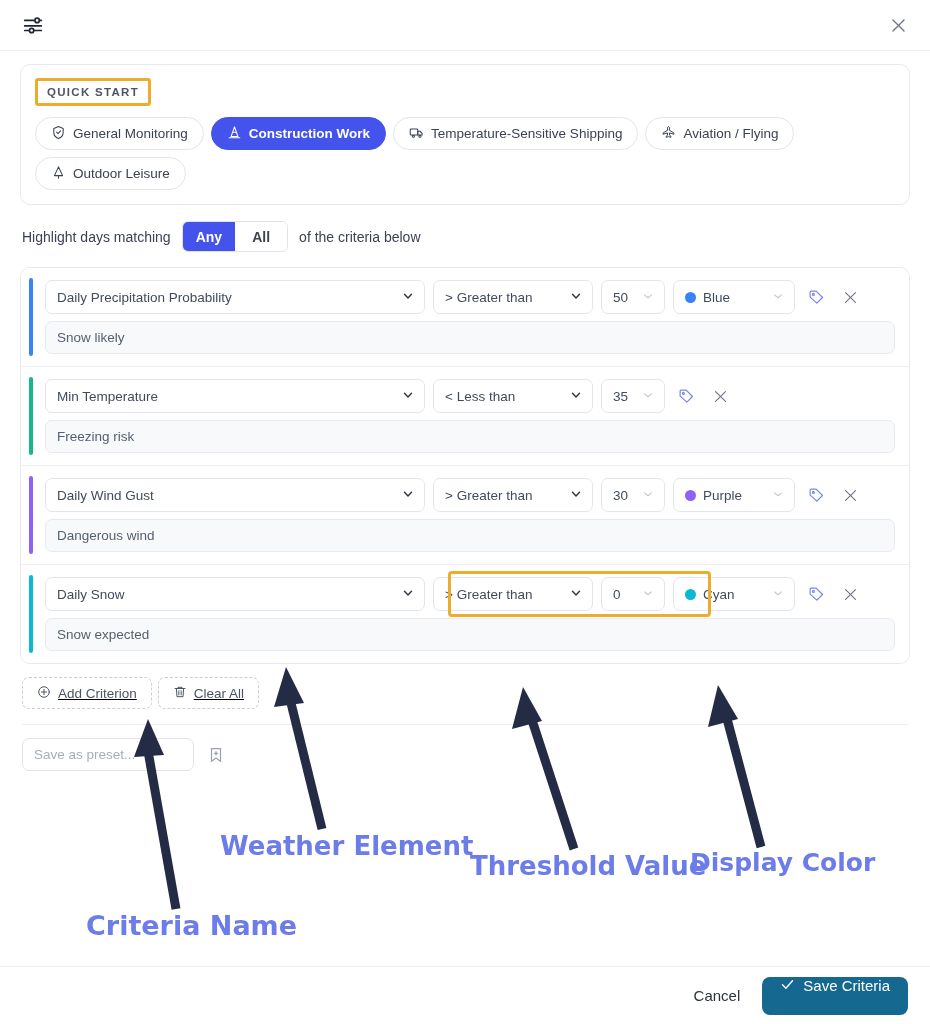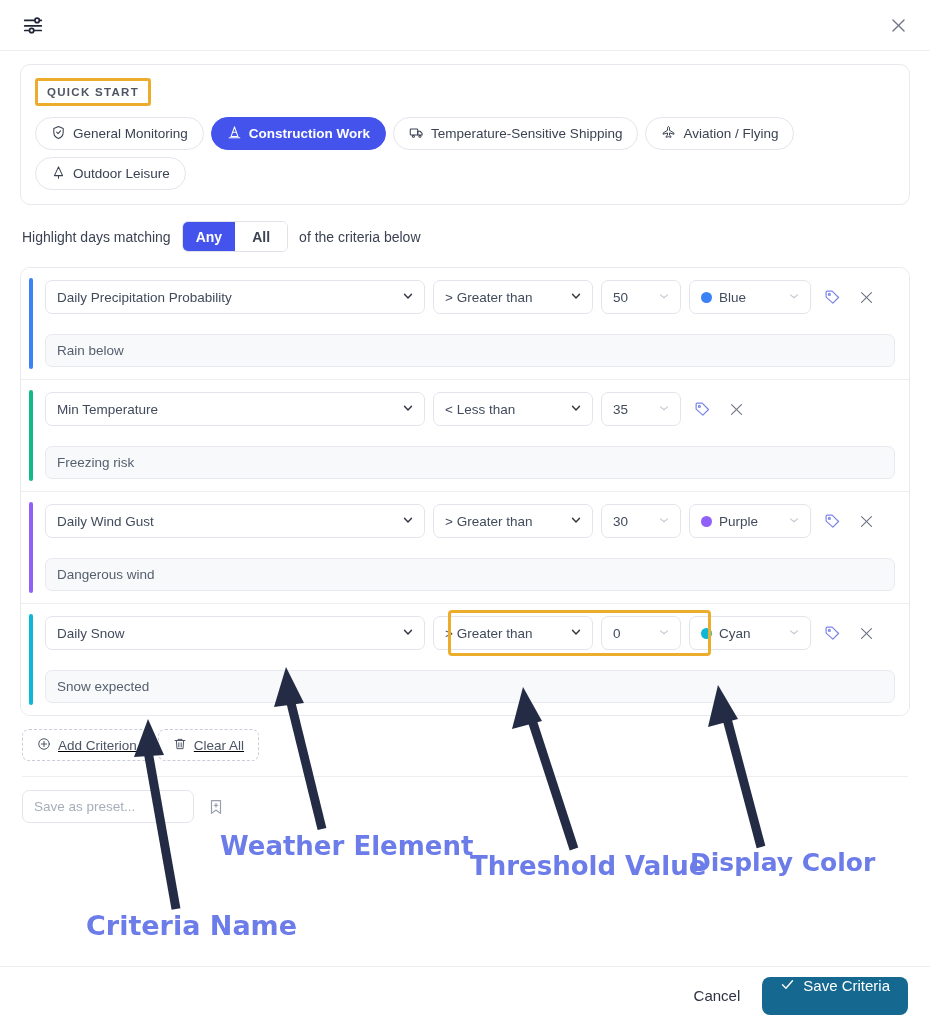--- a/index.html
+++ b/index.html
@@ -66,40 +66,40 @@
   .seg { display: inline-flex; border: 1px solid #dfe2e9; border-radius: 6px; overflow: hidden; height: 31px; }
   .seg-btn {
     min-width: 52px; padding: 0 13px; display: flex; align-items: center; justify-content: center;
     font-size: 14px; font-weight: bold; color: #3b4252; background: #fff; cursor: pointer; border: none;
   }
   .seg-btn.active { background: #4353ec; color: #fff; }
 
   
   .criteria { border: 1px solid #e7e9ee; border-radius: 10px; overflow: hidden; }
   .crit {
-    position: relative; display: flex; flex-direction: column; gap: 20px;
+    position: relative; display: flex; flex-direction: column; gap: 7px;
     padding: 12px 14px 12px 24px;
     border-bottom: 1px solid #eceef1; background: #fff;
   }
   .crit:last-child { border-bottom: none; }
   .accent { position: absolute; left: 8px; top: 10px; bottom: 10px; width: 4px; border-radius: 3px; }
   .crit-top { display: flex; align-items: center; gap: 8px; position: relative; }
 
   .sel {
     display: flex; align-items: center; justify-content: space-between;
     height: 34px; padding: 0 9px 0 11px;
     border: 1px solid #e2e5eb; border-radius: 7px; background: #fff;
     font-size: 13.5px; color: #414b5c; cursor: pointer;
   }
   .sel .cv { overflow: hidden; white-space: nowrap; text-overflow: ellipsis; }
   .sel .chev { flex: 0 0 14px; margin-left: 6px; color: #2e3440; }
   .sel .chev.light { color: #c3c8d2; }
   .sel-element { width: 380px; }
   .sel-op { width: 160px; }
-  .sel-val { width: 80px; }
+  .sel-val { width: 64px; }
   .sel-color { width: 122px; }
   .dot { width: 11px; height: 11px; border-radius: 50%; flex: 0 0 11px; margin-right: 7px; }
   .sel-color .cv { display: flex; align-items: center; }
 
   .icon-btn {
     width: 26px; height: 26px; display: flex; align-items: center; justify-content: center;
     background: none; border: none; cursor: pointer;
   }
   .icon-btn.tag { color: #7b86e8; }
   .icon-btn.del { color: #6f7584; }
@@ -293,21 +293,21 @@
               </svg>
           </button>
           <button class="icon-btn del">
             <svg viewBox="0 0 24 24" width="17" height="17" fill="none" stroke="currentColor" stroke-width="1.6" stroke-linecap="round">
                 <line x1="5" y1="5" x2="19" y2="19"></line>
                 <line x1="19" y1="5" x2="5" y2="19"></line>
               </svg>
           </button>
         </div>
         <div class="crit-note">
-          <span>Rain below</span>
+          <span>Snow likely</span>
         </div>
       </div>
 
       <div class="crit">
         <span class="accent" style="background:#13b98a"></span>
         <div class="crit-top">
           <div class="sel sel-element">
             <span class="cv">Min Temperature</span>
             <span class="chev"><svg viewBox="0 0 24 24" fill="none" stroke="currentColor" stroke-width="2.4" stroke-linecap="round" stroke-linejoin="round">
                   <polyline points="6,9 12,15.5 18,9"></polyline>

